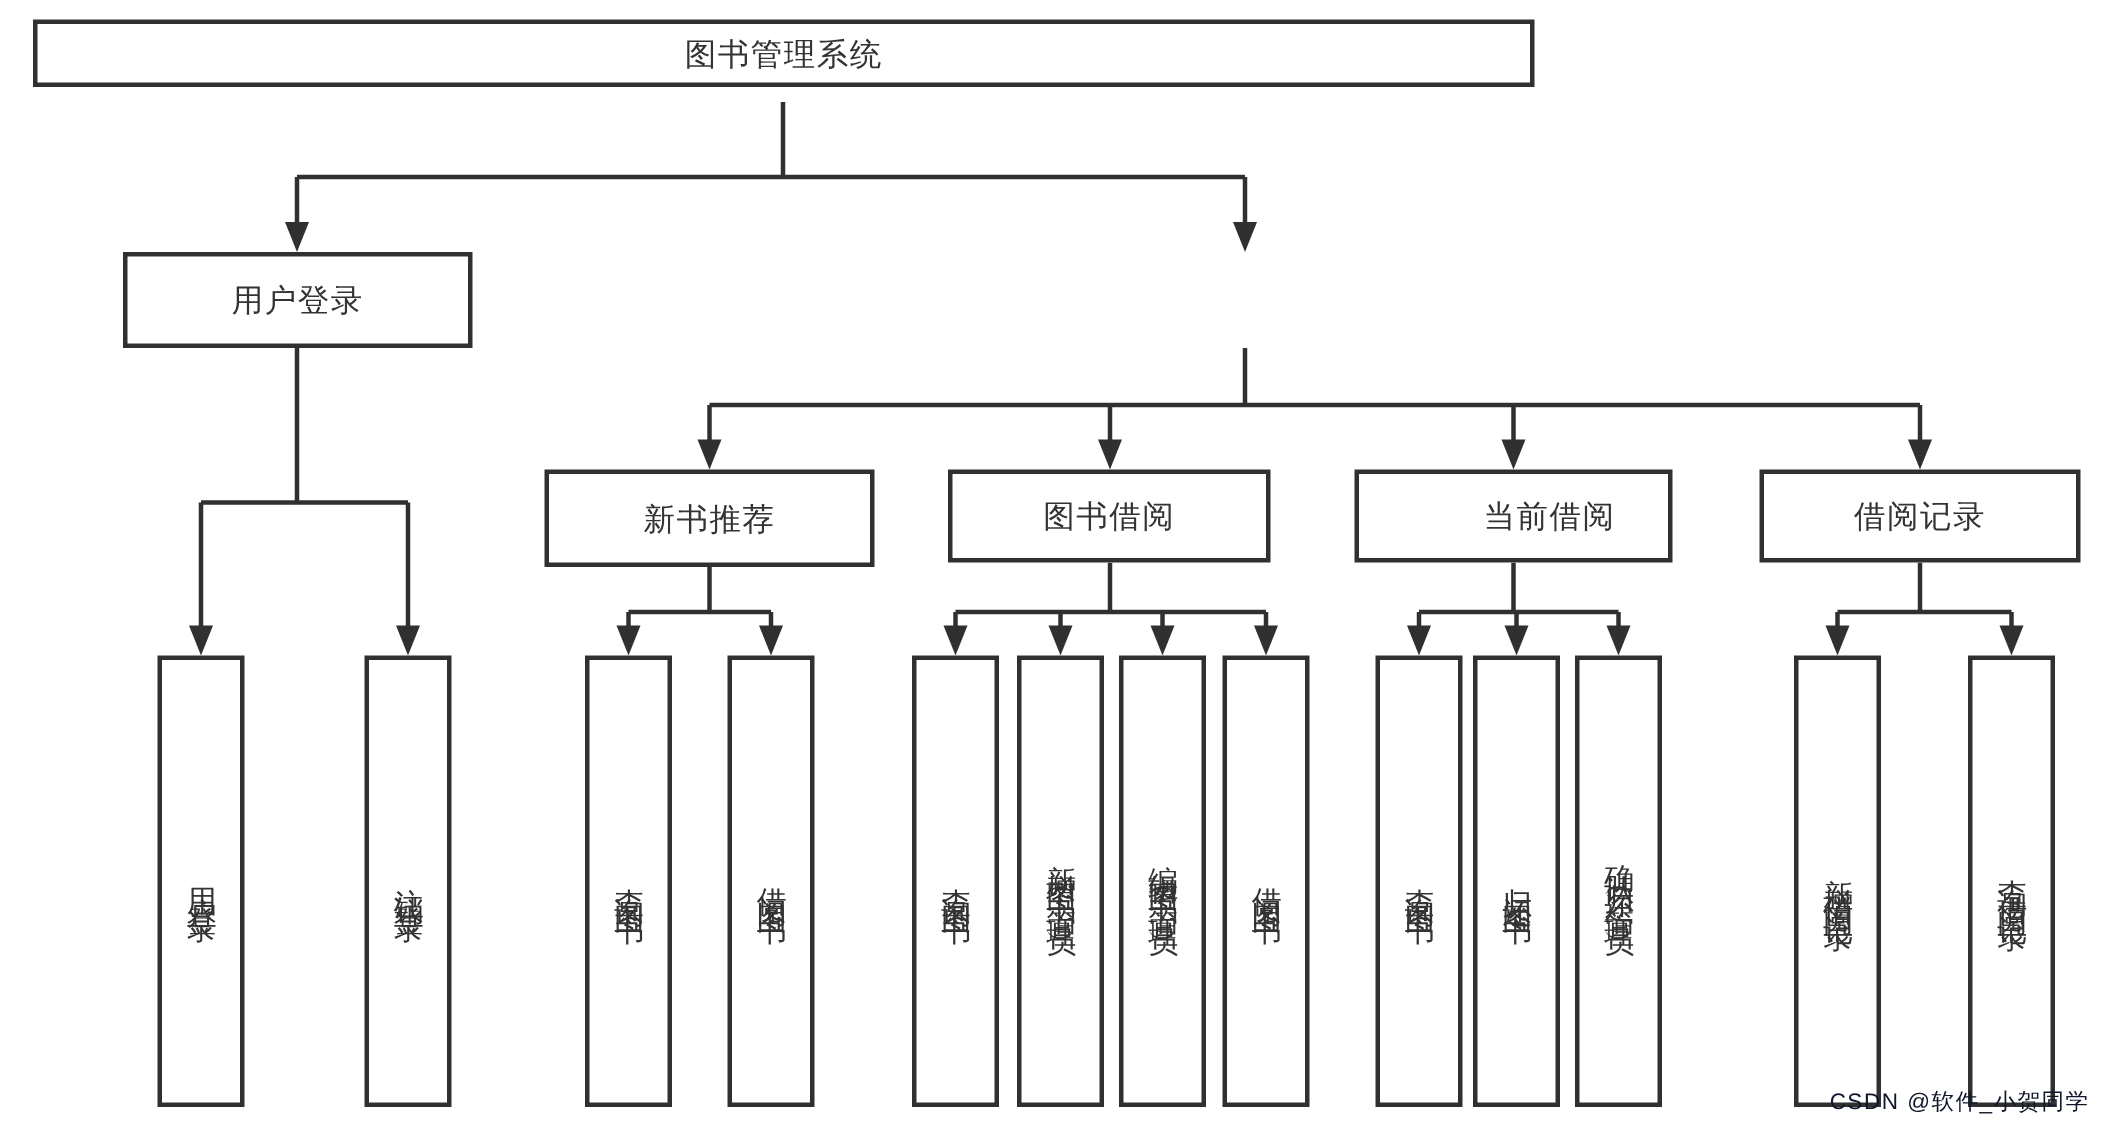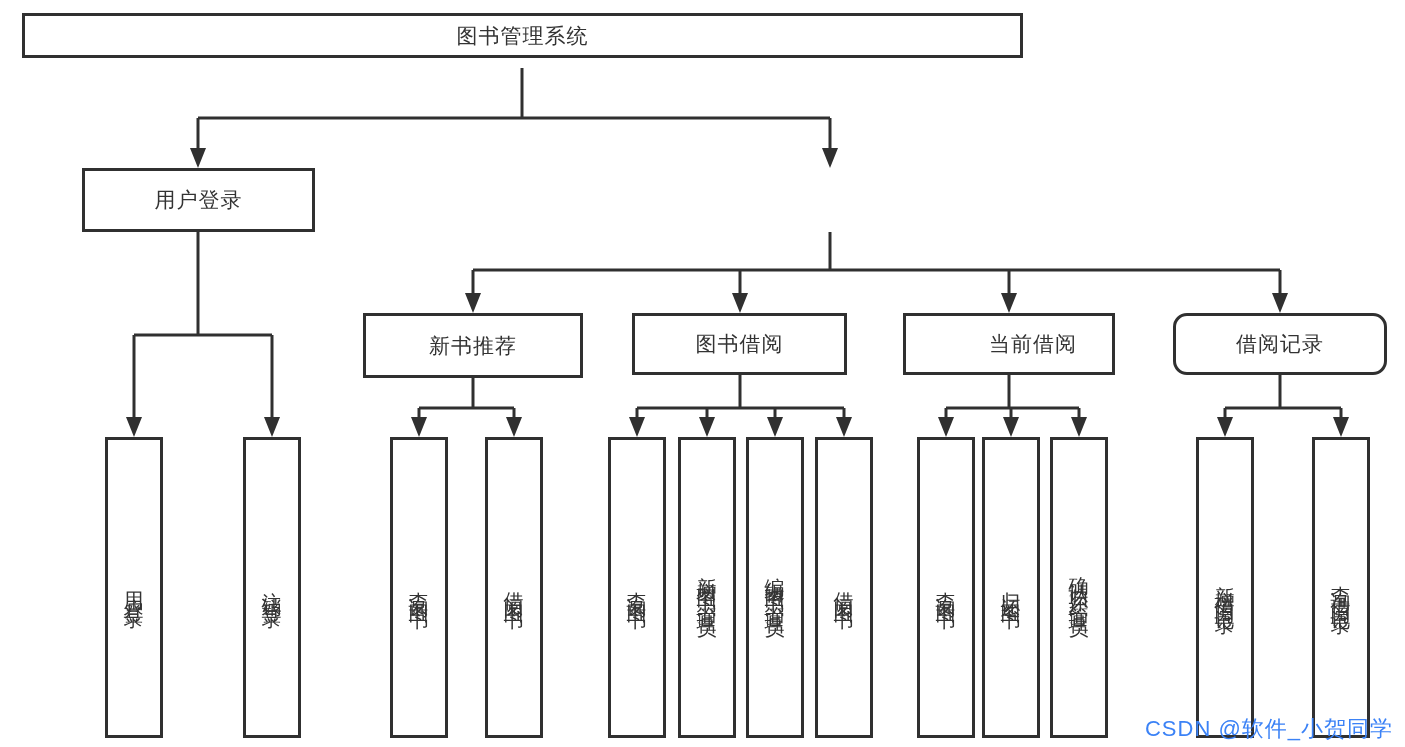--- a/index.html
+++ b/index.html
@@ -50,22 +50,22 @@
     align-items: center;
     justify-content: center;
     font-size: 20px;
     letter-spacing: 6px;
     line-height: 1;
   }
   .watermark {
     position: absolute;
     right: 12px;
     bottom: 3px;
-    font-size: 22px;
-    color: #3b82f6;
+    font-size: 15px;
+    color: #0f172a;
     letter-spacing: 1px;
     white-space: nowrap;
   }
 </style>
 </head>
 <body>
 
 <div class="stage">
 
   <svg class="connectors" viewBox="0 0 1405 747" xmlns="http://www.w3.org/2000/svg">
@@ -137,21 +137,21 @@
     </g>
   </svg>
 
   <div class="node" style="left:22px; top:13px; width:1001px; height:45px;">图书管理系统</div>
 
   <div class="node" style="left:82px; top:168px; width:233px; height:64px;">用户登录</div>
 
   <div class="node" style="left:363px; top:313px; width:220px; height:65px;">新书推荐</div>
   <div class="node" style="left:632px; top:313px; width:215px; height:62px;">图书借阅</div>
   <div class="node" style="left:903px; top:313px; width:212px; height:62px;padding-left:48px;">当前借阅</div>
-  <div class="node" style="left:1173px; top:313px; width:214px; height:62px;border-radius:14px;">借阅记录</div>
+  <div class="node" style="left:1173px; top:313px; width:214px; height:62px;">借阅记录</div>
 
   <div class="leaf" style="left:105px;">用户登录</div>
   <div class="leaf" style="left:243px;">注销登录</div>
 
   <div class="leaf" style="left:390px;">查询图书</div>
   <div class="leaf" style="left:485px;">借阅图书</div>
 
   <div class="leaf" style="left:608px;">查询图书</div>
   <div class="leaf" style="left:678px;">新增图书（管理员）</div>
   <div class="leaf" style="left:746px;">编辑图书（管理员）</div>

